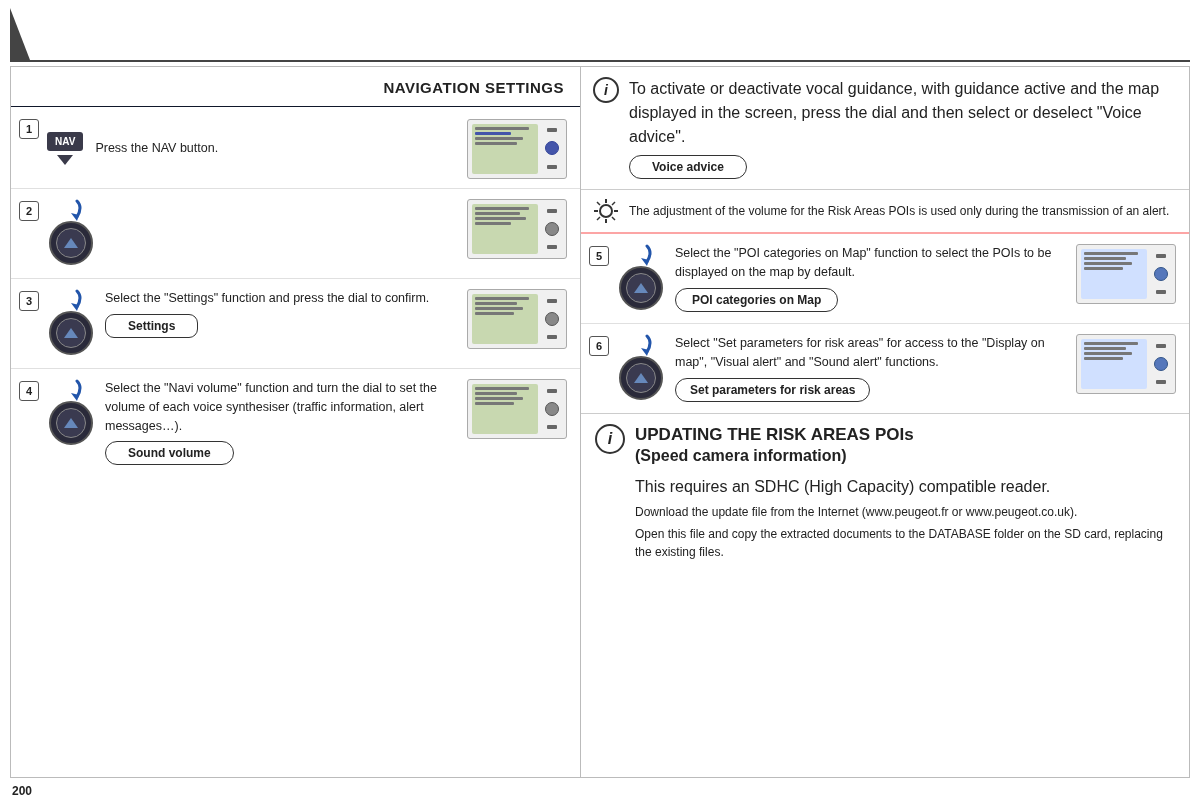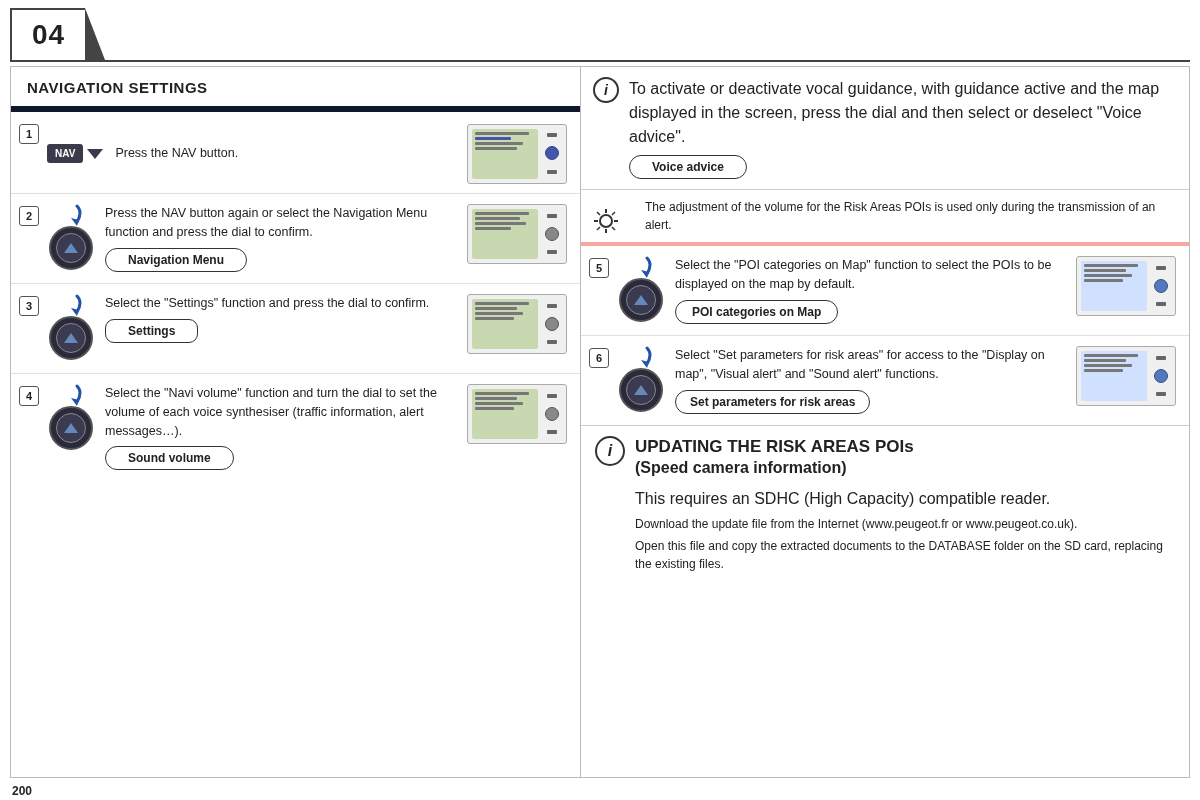--- a/index.html
+++ b/index.html
@@ -20,39 +20,36 @@
       display: flex;
       flex-direction: column;
     }
   </style>
 </head>
 <body>
 
 <div class="page-wrapper">
 
   <div style="display:flex; align-items:stretch; border-bottom:2.5px solid #444; margin:8px 10px 4px 10px; padding-bottom:0;">
-    <div style="border:2.5px solid #444; border-bottom:none; border-right:none; padding:6px 20px; position:relative; display:flex; align-items:center;">
-      <span style="font-size:28px; font-weight:bold; letter-spacing:1px;">04</span>
-    </div>
     <div style="width:0;height:0;border-style:solid;border-width:52px 0 0 20px;border-color:transparent transparent transparent #444; position:relative; top:0;"></div>
   </div>
 
   <div style="display:flex; flex:1; margin:0 10px 4px 10px; border:1px solid #bbb;">
 
     <div style="flex:0 0 570px; border-right:1px solid #bbb; display:flex; flex-direction:column;">
 
-      <div style="padding:12px 16px 10px 16px; border-bottom:6px solid #0f172a;">
+      <div style="padding:12px 16px 10px 16px; border-bottom:1px solid #0f172a;text-align:right;">
         <span style="font-size:15px; font-weight:bold; letter-spacing:0.5px;">NAVIGATION SETTINGS</span>
       </div>
 
       <div style="display:flex; align-items:center; padding:10px 8px 8px 8px; border-bottom:1px solid #e0e0e0; min-height:82px;">
         <div style="border:1.5px solid #555;border-radius:3px;width:20px;height:20px;font-size:11px;font-weight:bold;display:flex;align-items:center;justify-content:center;flex-shrink:0;margin-right:8px;align-self:flex-start;margin-top:2px;">1</div>
         <div style="flex:1; display:flex; align-items:center; gap:12px;">
 
-          <div style="display:flex;flex-direction:row;align-items:center;gap:4px;flex-shrink:0;">
+          <div style="display:flex;flex-direction:column;align-items:center;gap:4px;flex-shrink:0;">
             <div style="background:#3a3a4a;color:#fff;font-weight:bold;font-size:10px;padding:4px 8px;border-radius:3px;">NAV</div>
             <div style="width:0;height:0;border-left:8px solid transparent;border-right:8px solid transparent;border-top:10px solid #3a3a4a;"></div>
           </div>
           <span style="font-size:12.5px;line-height:1.5;flex:1;">Press the NAV button.</span>
         </div>
         <div style="flex-shrink:0;width:105px;">
 
           <div style="width:100px;height:60px;border:1px solid #aaa;background:#f0f0f0;border-radius:3px;position:relative;">
             <div style="position:absolute;top:4px;left:4px;right:28px;bottom:4px;background:#c8d8b0;border-radius:2px;padding:3px;">
               <div style="height:3px;background:#777;border-radius:1px;margin-bottom:2px;width:90%;"></div>
@@ -76,24 +73,20 @@
           <div style="width:48px;flex-shrink:0;display:flex;flex-direction:column;align-items:center;gap:0;">
             <svg width="28" height="22" viewBox="0 0 28 22">
               <path d="M20 2 Q26 8 20 18" fill="none" stroke="#2255aa" stroke-width="3" stroke-linecap="round"></path>
               <polygon points="14,14 22,16 20,22" fill="#2255aa"></polygon>
             </svg>
             <div style="width:44px;height:44px;border-radius:50%;background:#2a2a3a;border:2px solid #555;display:flex;align-items:center;justify-content:center;">
               <div style="width:30px;height:30px;border-radius:50%;background:#3a3a50;border:1.5px solid #888;display:flex;align-items:center;justify-content:center;">
                 <div style="width:0;height:0;border-left:7px solid transparent;border-right:7px solid transparent;border-bottom:10px solid #6688bb;"></div>
               </div>
             </div>
-          </div>
-          <div style="flex:1;">
-            <span style="font-size:12.5px;line-height:1.5;display:block;">Press the NAV button again or select the Navigation Menu function and press the dial to confirm.</span>
-            <span style="display:inline-block;border:1.5px solid #333;border-radius:14px;padding:4px 22px;font-size:12px;font-weight:bold;margin-top:6px;">Navigation Menu</span>
           </div>
         </div>
         <div style="flex-shrink:0;width:105px;">
           <div style="width:100px;height:60px;border:1px solid #aaa;background:#f0f0f0;border-radius:3px;position:relative;">
             <div style="position:absolute;top:4px;left:4px;right:28px;bottom:4px;background:#c8d8b0;border-radius:2px;padding:3px;">
               <div style="height:3px;background:#777;border-radius:1px;margin-bottom:2px;width:90%;"></div>
               <div style="height:3px;background:#777;border-radius:1px;margin-bottom:2px;width:75%;"></div>
               <div style="height:3px;background:#777;border-radius:1px;margin-bottom:2px;width:85%;"></div>
               <div style="height:3px;background:#777;border-radius:1px;width:60%;"></div>
             </div>
@@ -183,21 +176,21 @@
     <div style="flex:1; display:flex; flex-direction:column;">
 
       <div style="display:flex;gap:10px;padding:10px 12px;border-bottom:1px solid #ccc;align-items:flex-start;">
         <div style="width:26px;height:26px;border:2px solid #333;border-radius:50%;display:flex;align-items:center;justify-content:center;font-weight:bold;font-size:14px;flex-shrink:0;font-style:italic;">i</div>
         <div style="flex:1;">
           <span style="font-size:16px;line-height:1.5;display:block;">To activate or deactivate vocal guidance, with guidance active and the map displayed in the screen, press the dial and then select or deselect "Voice advice".</span>
           <span style="display:inline-block;border:1.5px solid #333;border-radius:14px;padding:4px 22px;font-size:12px;font-weight:bold;margin-top:6px;">Voice advice</span>
         </div>
       </div>
 
-      <div style="display:flex;gap:26px;padding:8px 12px;border-bottom:4px solid #fca5a5;align-items:flex-end;">
+      <div style="display:flex;gap:10px;padding:8px 12px;border-bottom:2px solid #fca5a5;align-items:center;">
 
         <div style="width:26px;height:26px;flex-shrink:0;display:flex;align-items:center;justify-content:center;">
           <svg width="26" height="26" viewBox="0 0 26 26">
             <circle cx="13" cy="13" r="6" fill="none" stroke="#333" stroke-width="2"></circle>
             <line x1="13" y1="1" x2="13" y2="5" stroke="#333" stroke-width="2"></line>
             <line x1="13" y1="21" x2="13" y2="25" stroke="#333" stroke-width="2"></line>
             <line x1="1" y1="13" x2="5" y2="13" stroke="#333" stroke-width="2"></line>
             <line x1="21" y1="13" x2="25" y2="13" stroke="#333" stroke-width="2"></line>
             <line x1="4" y1="4" x2="7" y2="7" stroke="#333" stroke-width="1.5"></line>
             <line x1="19" y1="19" x2="22" y2="22" stroke="#333" stroke-width="1.5"></line>

